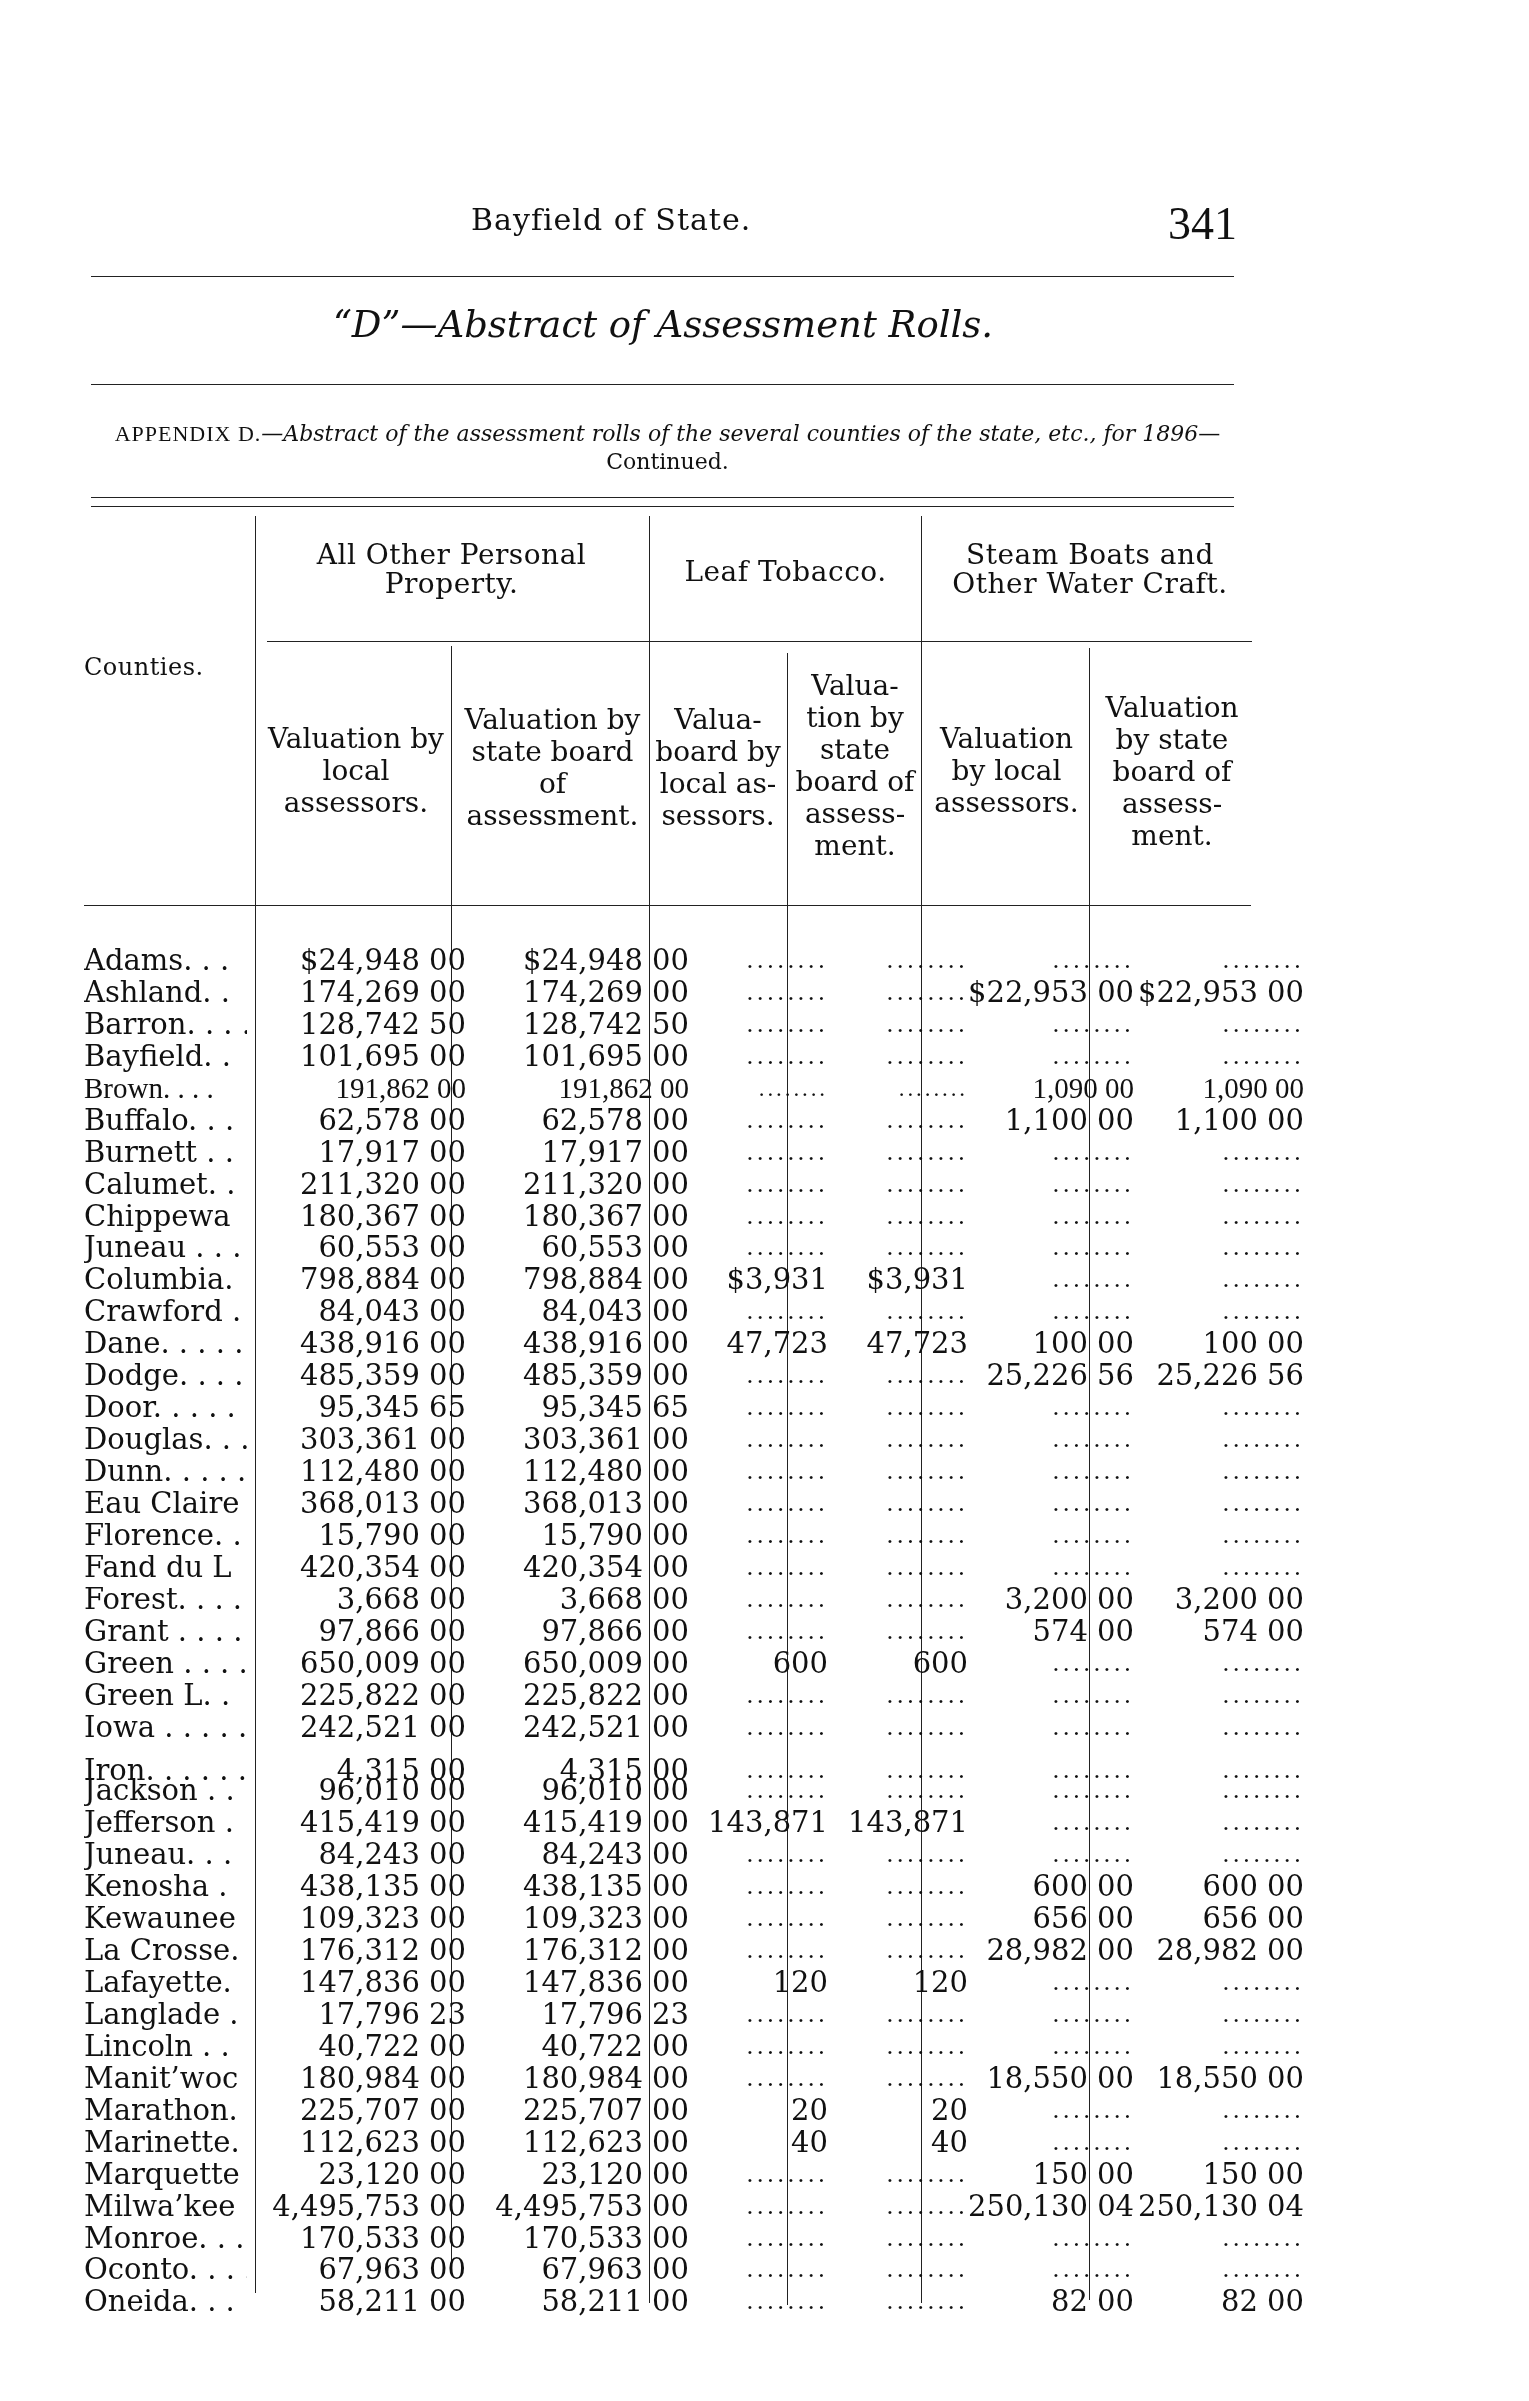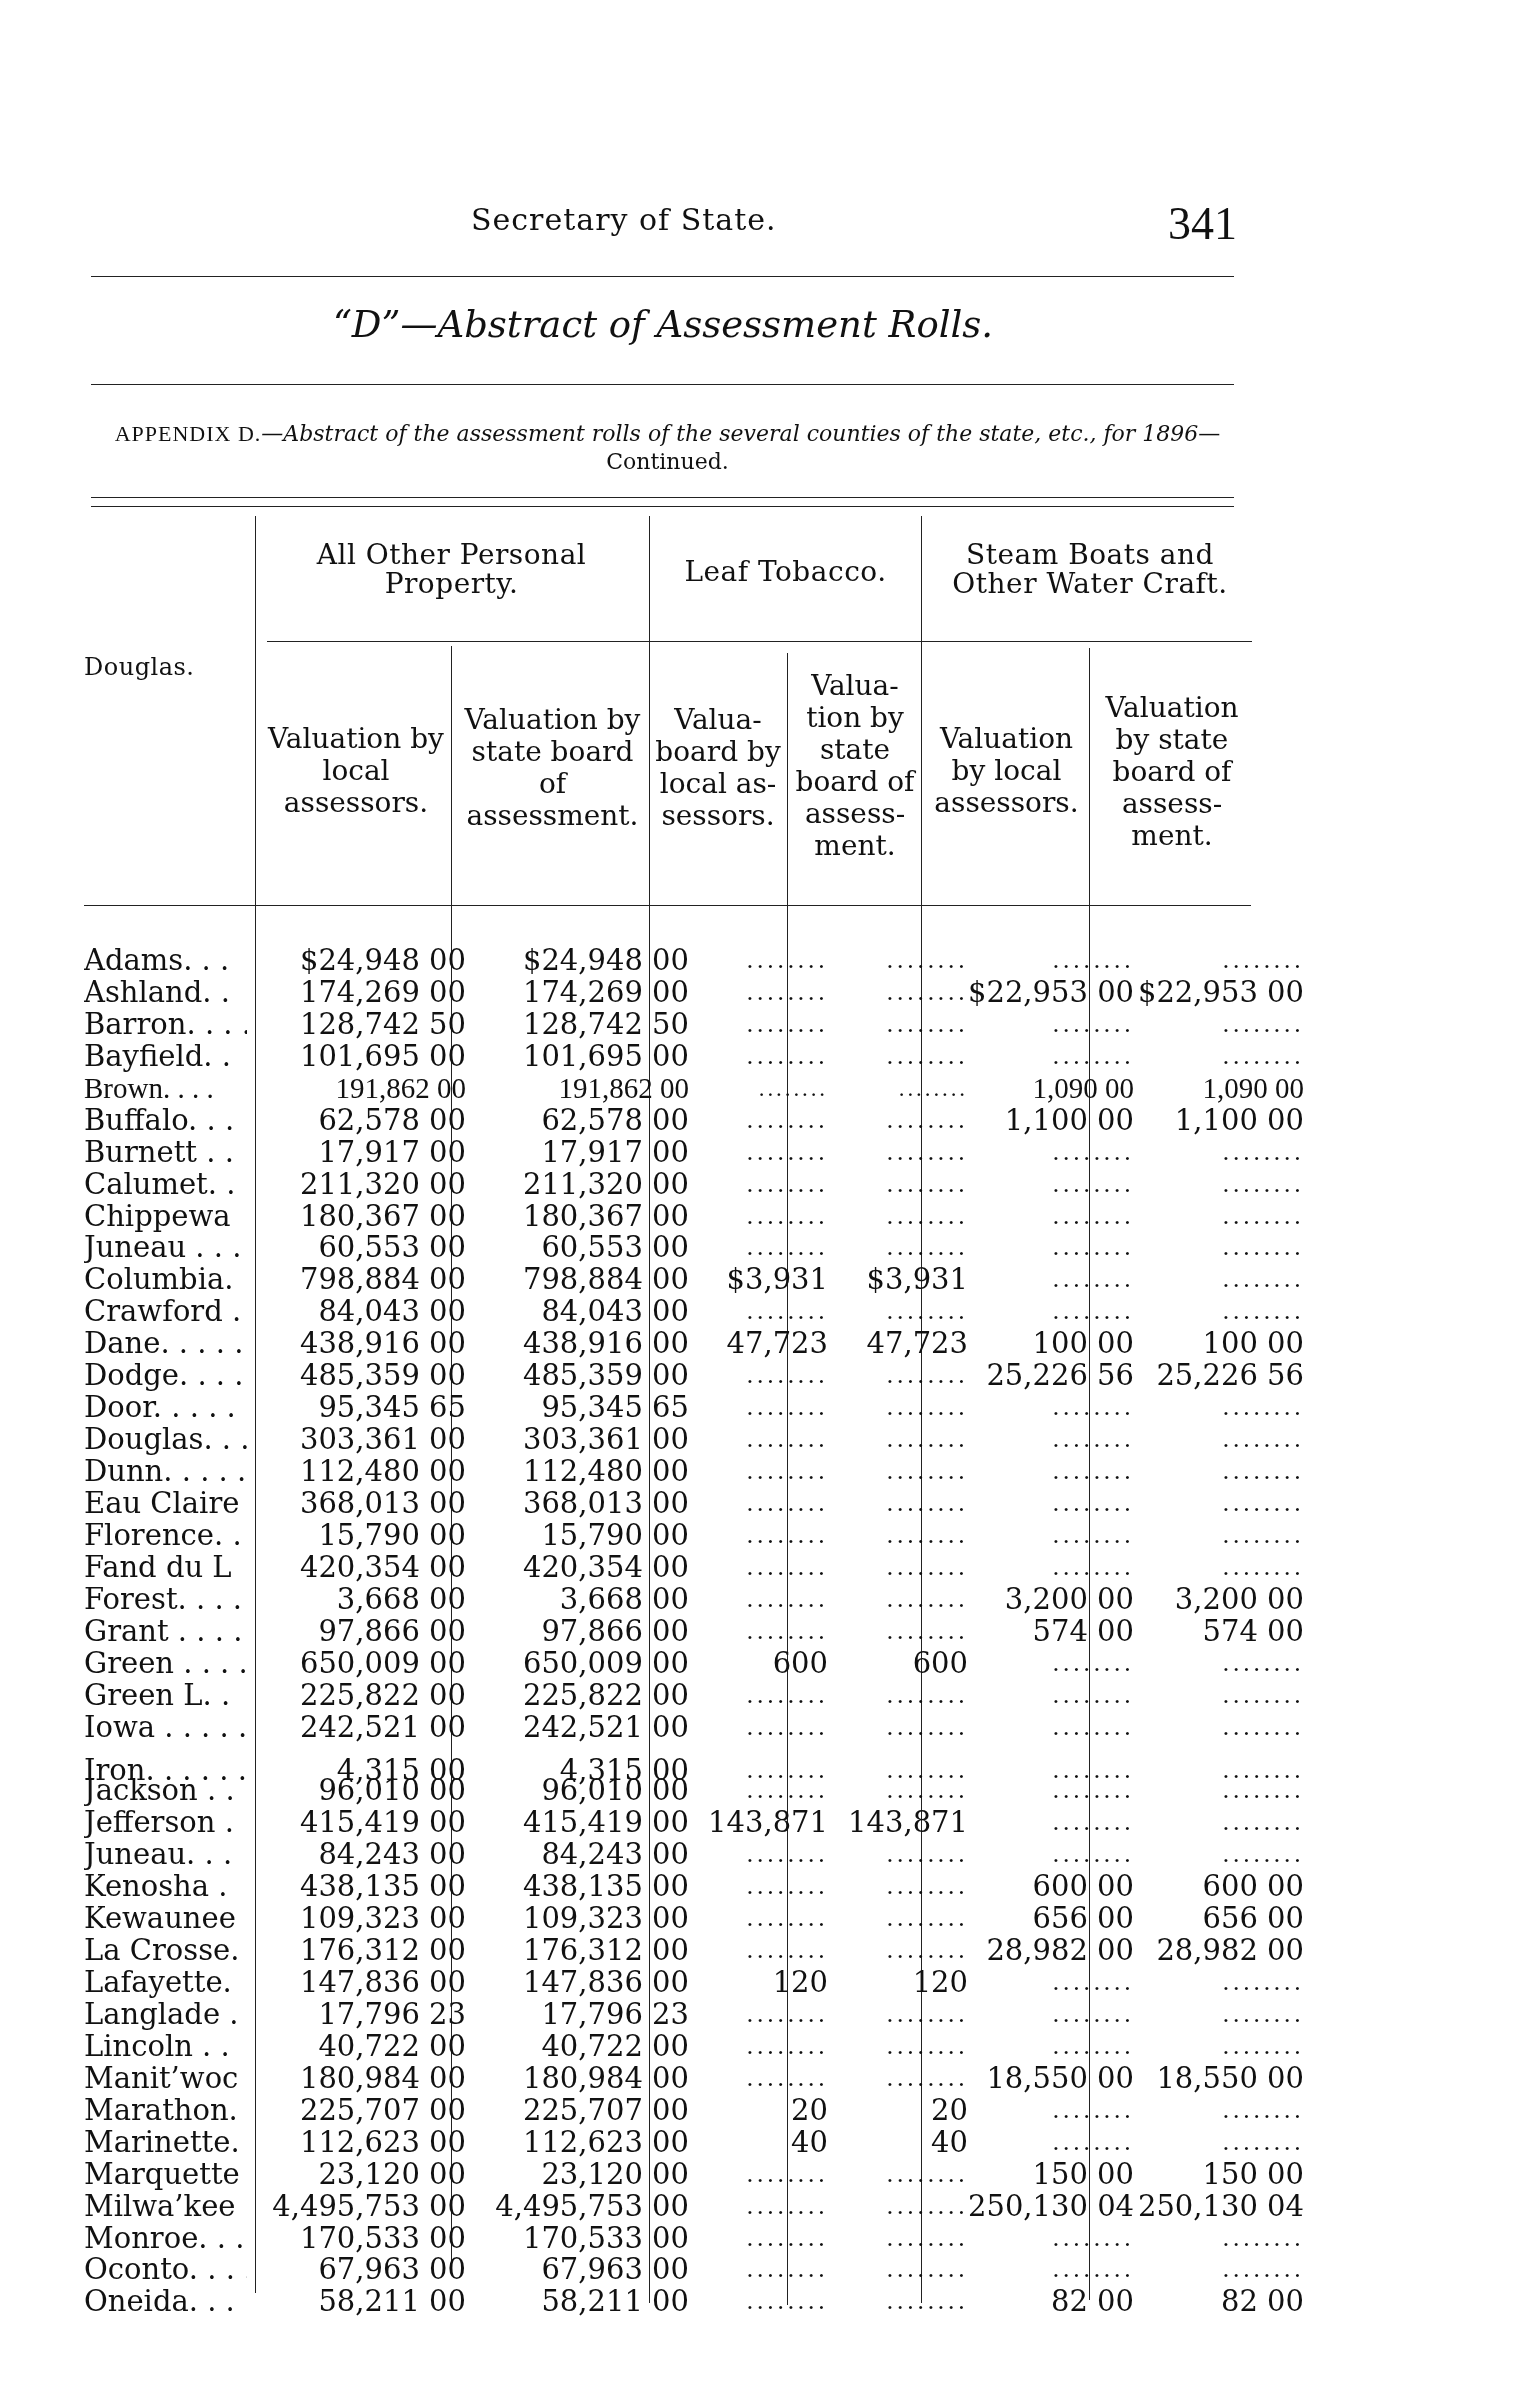--- a/index.html
+++ b/index.html
@@ -29,36 +29,36 @@
   .c2 { left:384px; width:221px; }
   .c3 { left:605px; width:139px; }
   .c4 { left:747px; width:137px; }
   .c5 { left:884px; width:166px; }
   .c6 { left:1052px; width:168px; }
   .dots { letter-spacing:2.9px; font-size:23px; }
 </style>
 </head>
 <body>
 
-<div class="running-head">Secretary of State.</div>
+<div class="running-head">Bayfield of State.</div>
 <div class="page-num">341</div>
 
 <div class="rule" style="top:276px;"></div>
 <div class="title">“D”—Abstract of Assessment Rolls.</div>
 <div class="rule" style="top:384px;"></div>
 
 <div class="appendix">
   <span class="ap">APPENDIX D.</span><i>—Abstract of the assessment rolls of the several counties of the state, etc., for 1896</i><span>—Continued.</span>
 </div>
 
 <div class="rule" style="top:497px;"></div>
 <div class="rule" style="top:506px;"></div>
 
 <div>
-  <div class="counties-head">Douglas.</div>
+  <div class="counties-head">Counties.</div>
 
   <div class="group-head" style="top:540px;left:257px;width:389px;">All Other Personal Property.</div>
   <div class="group-head" style="top:557px;left:651px;width:269px;">Leaf Tobacco.</div>
   <div class="group-head" style="top:540px;left:922px;width:336px;">Steam Boats and Other Water Craft.</div>
 
   <div class="hline" style="top:641px;left:267px;width:985px;"></div>
 
   <div class="sub-head" style="top:723px;left:267px;width:178px;">Valuation by local assessors.</div>
   <div class="sub-head" style="top:704px;left:454px;width:197px;">Valuation by state board of assessment.</div>
   <div class="sub-head" style="top:704px;left:651px;width:134px;">Valua- board by local as- sessors.</div>

